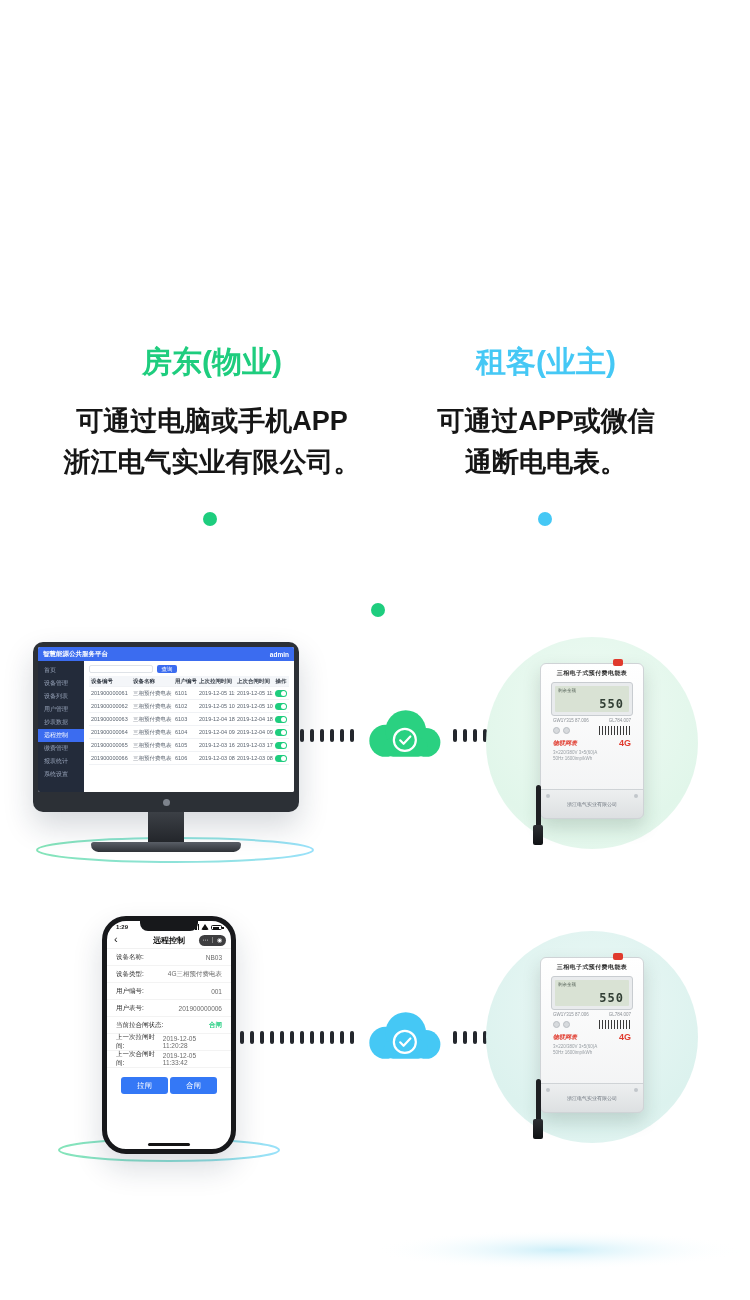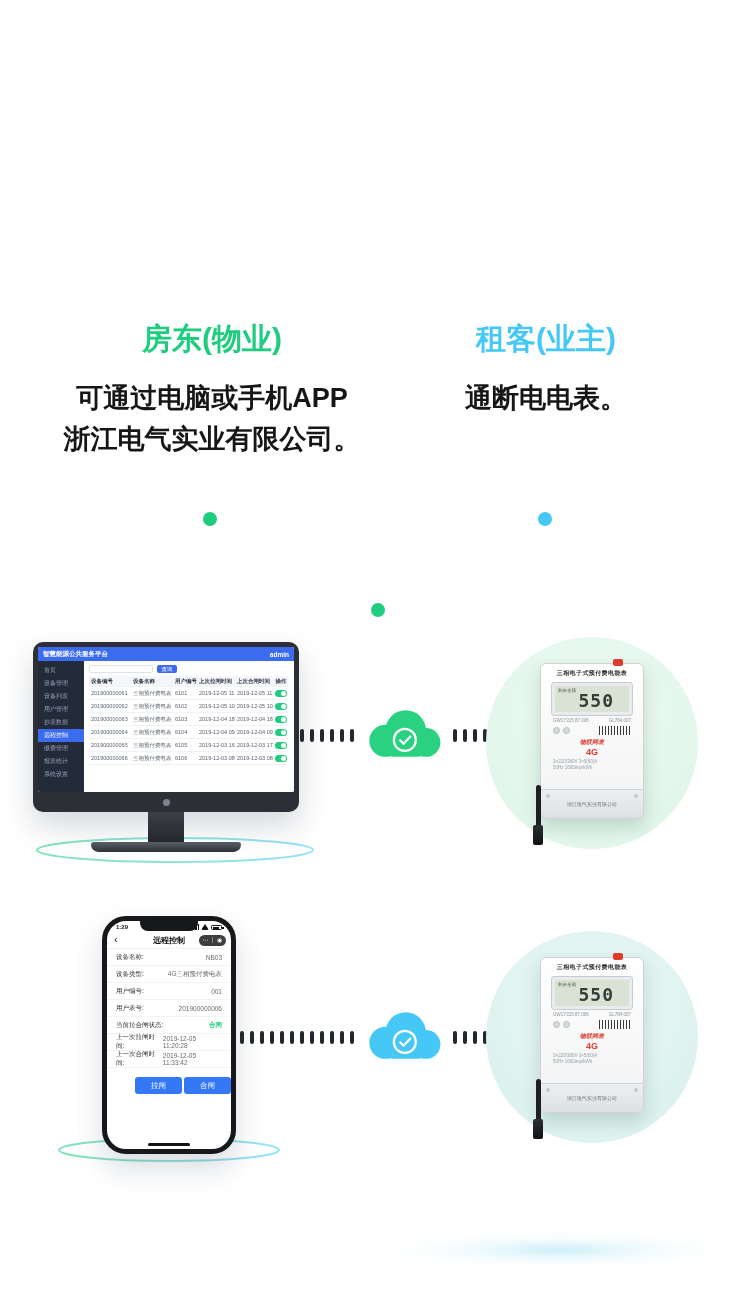--- a/index.html
+++ b/index.html
@@ -5,21 +5,21 @@
   *{margin:0;padding:0;box-sizing:border-box;}
   body{background:#fff;font-family:"Liberation Sans","DejaVu Sans",sans-serif;}
   .page{position:relative;width:750px;height:1300px;margin:0 auto;background:#fff;overflow:hidden;}
 
   
   .main-title{position:absolute;top:80px;left:0;width:100%;text-align:center;
     font-size:80px;line-height:101px;font-weight:900;color:#141414;letter-spacing:3px;
     -webkit-text-stroke:1.8px #141414;}
 
   
-  .col{position:absolute;top:319px;width:320px;text-align:center;}
+  .col{position:absolute;top:342px;width:320px;text-align:center;}
   .col-landlord{left:52px;}
   .col-tenant{left:386px;}
   .col-heading{font-size:30px;font-weight:800;margin-bottom:18px;}
   .col-landlord .col-heading{color:#1ecd7e;}
   .col-tenant .col-heading{color:#45c8f5;}
   .col-body{font-size:27px;line-height:41px;color:#161616;font-weight:600;}
   .col-note{margin-top:14px;font-size:19px;color:#9b9b9b;}
 
   .dec{position:absolute;}
 
@@ -67,28 +67,28 @@
   .mc-green{left:486px;top:637px;background:radial-gradient(circle at 50% 35%,#effbf4 0%,#e1f6ea 70%,#e9f8f0 100%);}
   .mc-blue{left:486px;top:931px;background:radial-gradient(circle at 50% 35%,#ebf8f6 0%,#dcf2ee 70%,#e6f6f4 100%);}
   .meter{position:absolute;left:54px;top:26px;width:104px;height:156px;}
   .meter-body{position:relative;width:100%;height:100%;background:linear-gradient(180deg,#ffffff,#f1f2f3);
     border:1px solid #cfd3d6;border-radius:6px;box-shadow:0 8px 18px rgba(40,60,50,.18);padding-top:5px;}
   .meter-seal{position:absolute;top:-5px;right:20px;width:10px;height:7px;background:#e03a2d;border-radius:2px;}
   .meter-label{text-align:center;font-size:6px;font-weight:700;color:#2e2e2e;letter-spacing:.4px;}
   .lcd-bezel{margin:4px 10px 0;background:#e9ebed;border:1px solid #c8ccd0;border-radius:3px;padding:3px;}
   .lcd{background:#d9e2d4;height:26px;position:relative;border-radius:1px;}
   .lcd-tag{position:absolute;left:3px;top:2px;font-size:4.5px;color:#57645a;}
-  .lcd-value{position:absolute;right:15px;bottom:1px;font-family:"DejaVu Sans Mono",monospace;
-    font-size:18px;font-weight:700;color:#323f35;letter-spacing:1px;}
+  .lcd-value{position:absolute;right:5px;bottom:1px;font-family:"DejaVu Sans Mono",monospace;
+    font-size:12px;font-weight:700;color:#323f35;letter-spacing:1px;}
   .meter-codes{display:flex;justify-content:space-between;margin:2px 12px 0;font-size:4.5px;color:#8b9096;}
   .meter-mid{display:flex;align-items:center;justify-content:space-between;margin:3px 12px 0;}
   .meter-btns{display:flex;gap:3px;}
   .meter-btn{width:7px;height:7px;border-radius:50%;background:#d7dadd;border:1px solid #b9bec3;}
   .barcode{width:32px;height:9px;background:repeating-linear-gradient(90deg,#3a3a3a 0 1px,transparent 1px 3px);}
-  .meter-brand{display:flex;align-items:center;justify-content:space-between;margin:3px 12px 0;flex-direction:column;}
+  .meter-brand{display:flex;align-items:center;justify-content:space-between;margin:3px 12px 0;}
   .brand-left{font-size:6px;font-weight:700;color:#e03a2d;font-style:italic;}
   .badge-4g{font-size:9px;font-weight:900;color:#e03a2d;}
   .meter-specs{margin:2px 12px 0;font-size:4.5px;color:#9aa0a5;line-height:6px;}
   .meter-cover{position:absolute;left:-1px;right:-1px;bottom:-1px;height:30px;
     background:linear-gradient(180deg,#edeff0,#dde0e2);border:1px solid #cfd3d6;border-radius:0 0 6px 6px;
     display:flex;align-items:center;justify-content:center;}
   .meter-company{font-size:5px;color:#707780;}
   .screw{position:absolute;width:4px;height:4px;border-radius:50%;background:#c2c7cb;top:4px;}
   .screw.l{left:5px}.screw.r{right:5px}
   .antenna{position:absolute;left:-10px;bottom:-26px;width:16px;}
@@ -118,21 +118,21 @@
   .ph-title{font-size:8px;font-weight:700;color:#111;}
   .capsule{position:absolute;right:5px;top:2.5px;width:27px;height:11px;background:rgba(28,28,30,.85);
     border-radius:6px;display:flex;align-items:center;color:#fff;}
   .capsule span{flex:1;text-align:center;font-size:6px;line-height:11px;}
   .capsule .sep{flex:0 0 1px;height:6px;background:rgba(255,255,255,.35);}
   .ph-field{display:flex;align-items:center;justify-content:space-between;height:17px;padding:0 9px;
     border-bottom:1px solid #f3f3f3;}
   .ph-label{font-size:6.5px;color:#2f2f2f;}
   .ph-value{font-size:6.5px;color:#6b6b6b;}
   .ph-value.state{color:#1ecd7e;font-weight:700;}
-  .ph-buttons{display:flex;justify-content:flex-end;gap:2px;margin-top:9px;}
+  .ph-buttons{display:flex;justify-content:center;gap:2px;margin-top:9px;}
   .ph-btn{width:47px;height:17px;background:#3478f6;color:#fff;font-size:7.5px;
     display:flex;align-items:center;justify-content:center;border-radius:3px;}
   .home-bar{position:absolute;bottom:3px;left:50%;transform:translateX(-50%);width:42px;height:3px;
     border-radius:2px;background:#141414;}
 </style>
 </head>
 <body>
 
 <div class="page">
 
@@ -141,20 +141,21 @@
     <div class="col-heading">房东(物业)</div>
     <div class="col-body">
       <div>可通过电脑或手机APP</div>
       <div>浙江电气实业有限公司。</div>
     </div>
   </div>
 
   <div class="col col-tenant">
     <div class="col-heading">租客(业主)</div>
     <div class="col-body">
+      <div>可通过APP或微信</div>
       <div>通断电电表。</div>
     </div>
   </div>
 
   <svg class="dec" style="left:0;top:505px" width="750" height="120" viewBox="0 0 750 120">
     <defs>
       <linearGradient id="lgGB" x1="0" y1="0" x2="1" y2="0">
         <stop offset="0" stop-color="#1ecd7e"></stop>
           <stop offset="1" stop-color="#45c8f5"></stop>
       </linearGradient>

